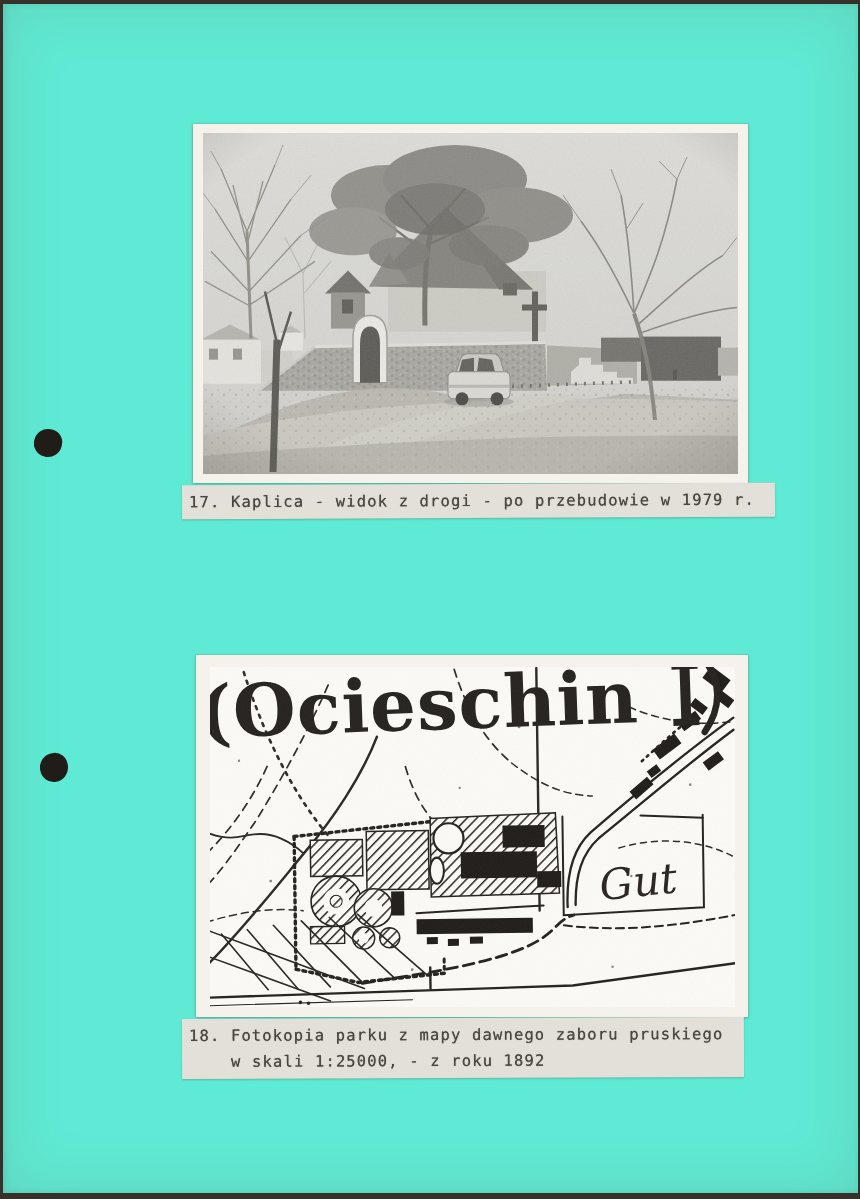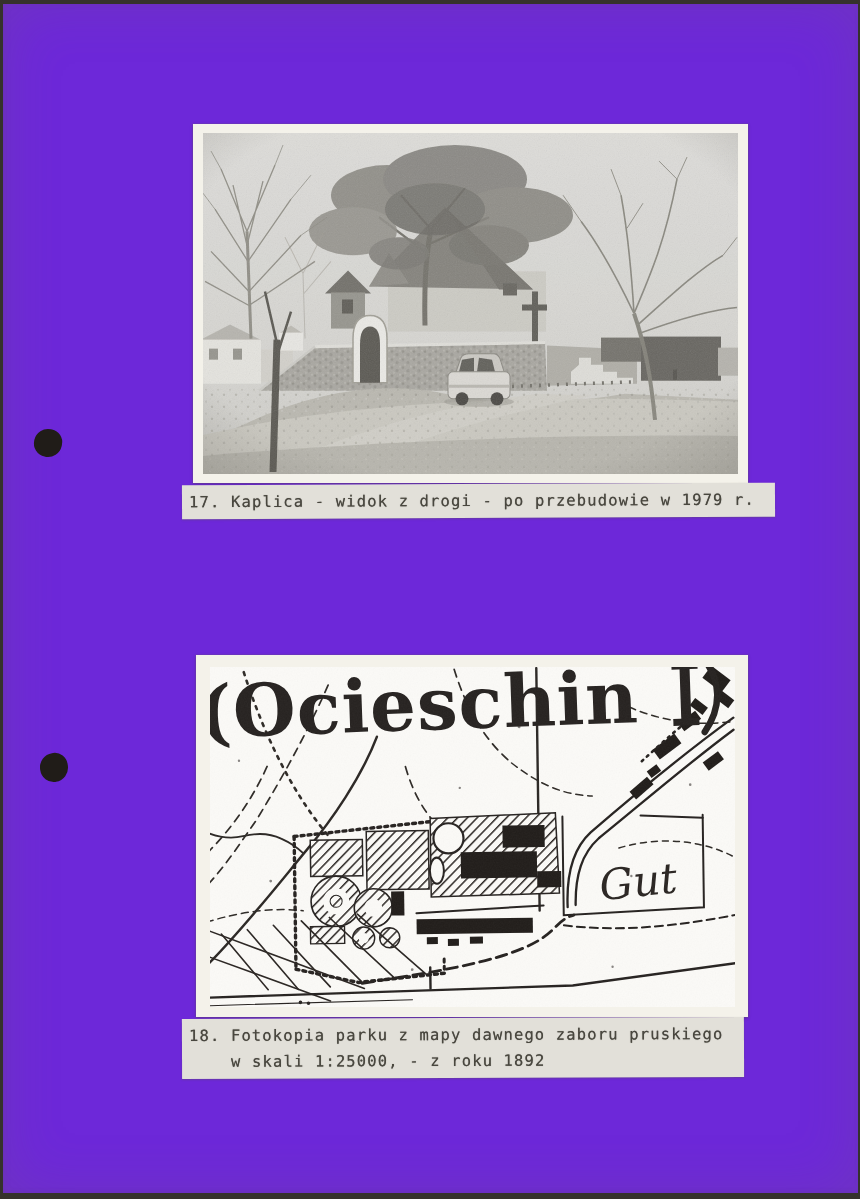--- a/index.html
+++ b/index.html
@@ -5,21 +5,21 @@
   html,body{margin:0;padding:0;}
   body{
     width:860px;height:1199px;
     background:#35322c;
     position:relative;
     font-family:"DejaVu Sans Mono","Liberation Mono",monospace;
     overflow:hidden;
   }
   .page{
     position:absolute;left:3px;top:4px;width:855px;height:1189px;
-    background:#6d28d9;
+    background:#5eead4;
     box-shadow:inset 0 0 60px rgba(120,110,85,.18), inset 2px 0 6px rgba(80,75,60,.15);
   }
   .punch-hole{
     position:absolute;background:#201c18;border-radius:50% 46% 50% 48%;
   }
   .hole-1{left:31px;top:425px;width:28px;height:28px;transform:rotate(12deg);}
   .hole-2{left:37px;top:749px;width:28px;height:29px;transform:rotate(-8deg);}
   .photo-mount{
     position:absolute;margin:0;background:#f4f2ea;
     box-shadow:0 1px 3px rgba(60,55,40,.35), 0 0 0 .5px rgba(125,118,100,.25);

